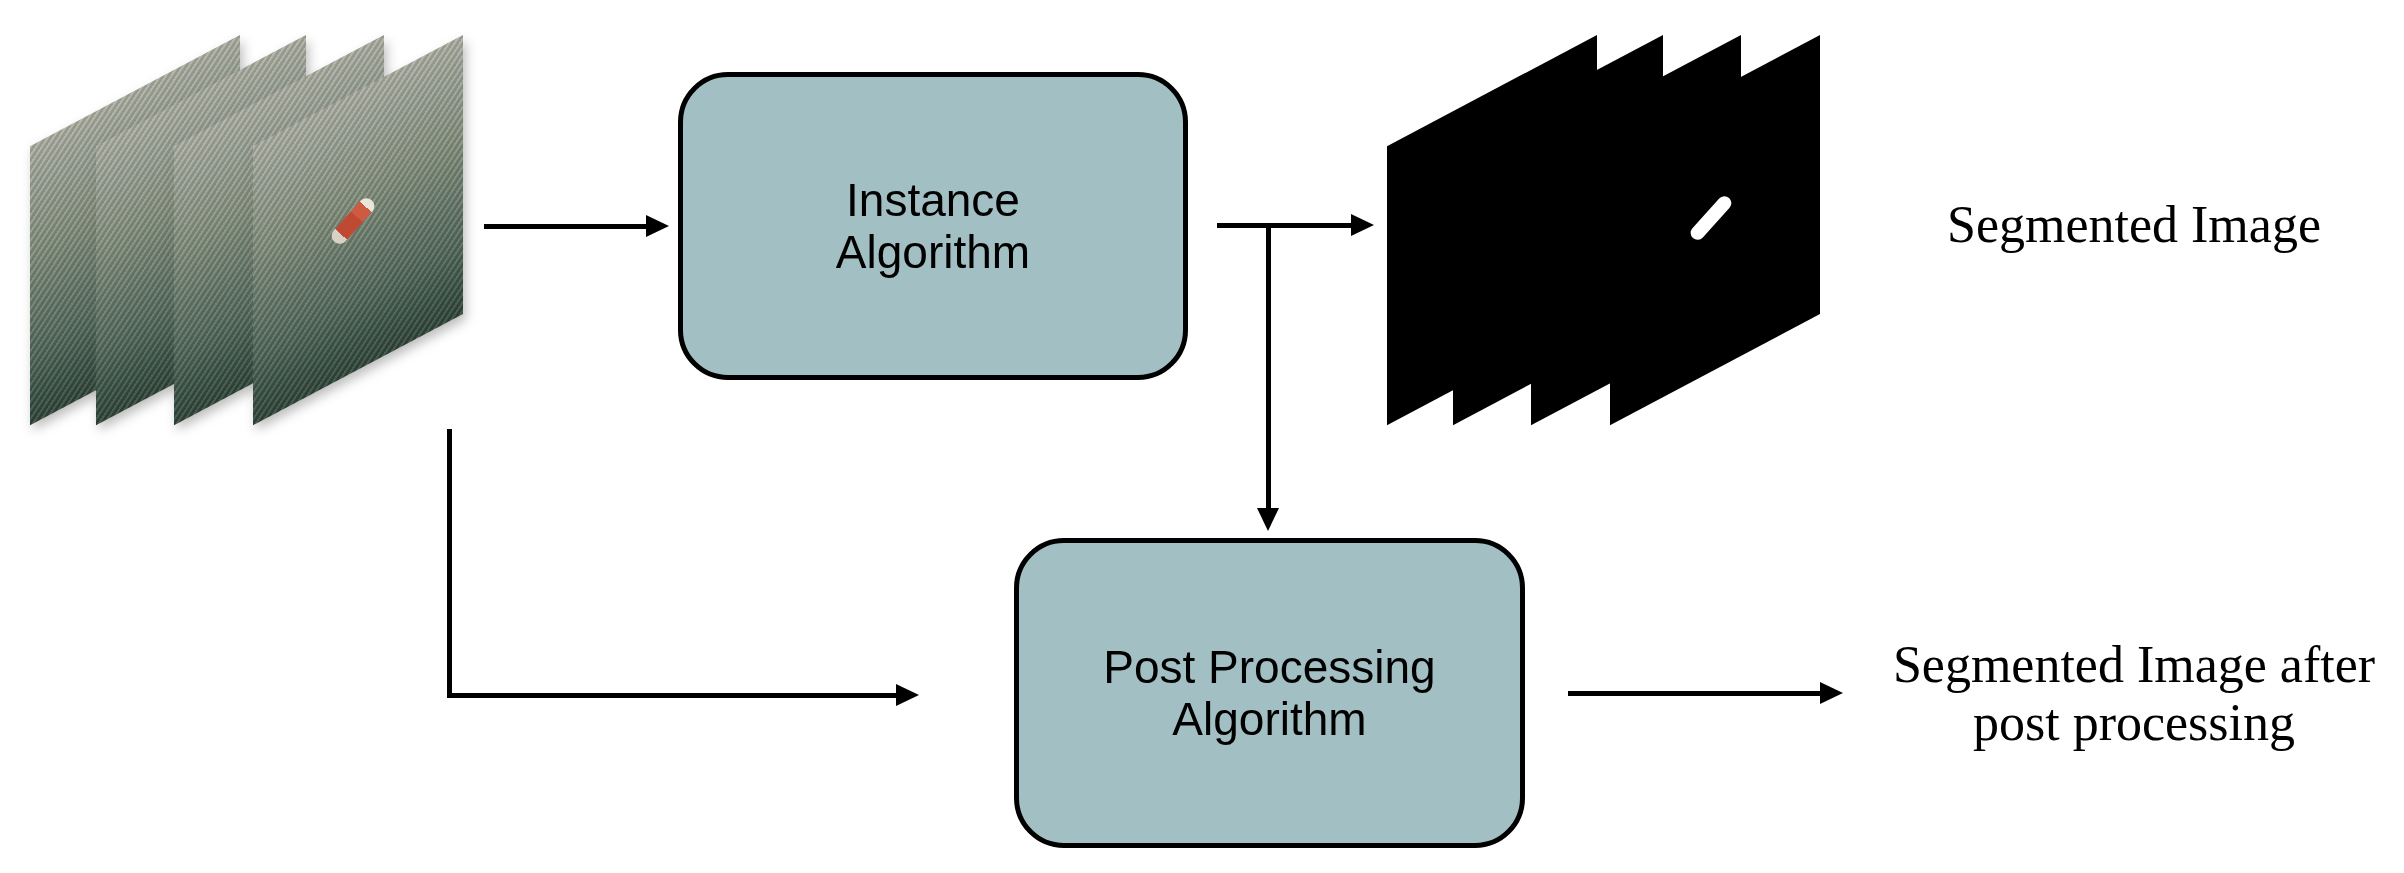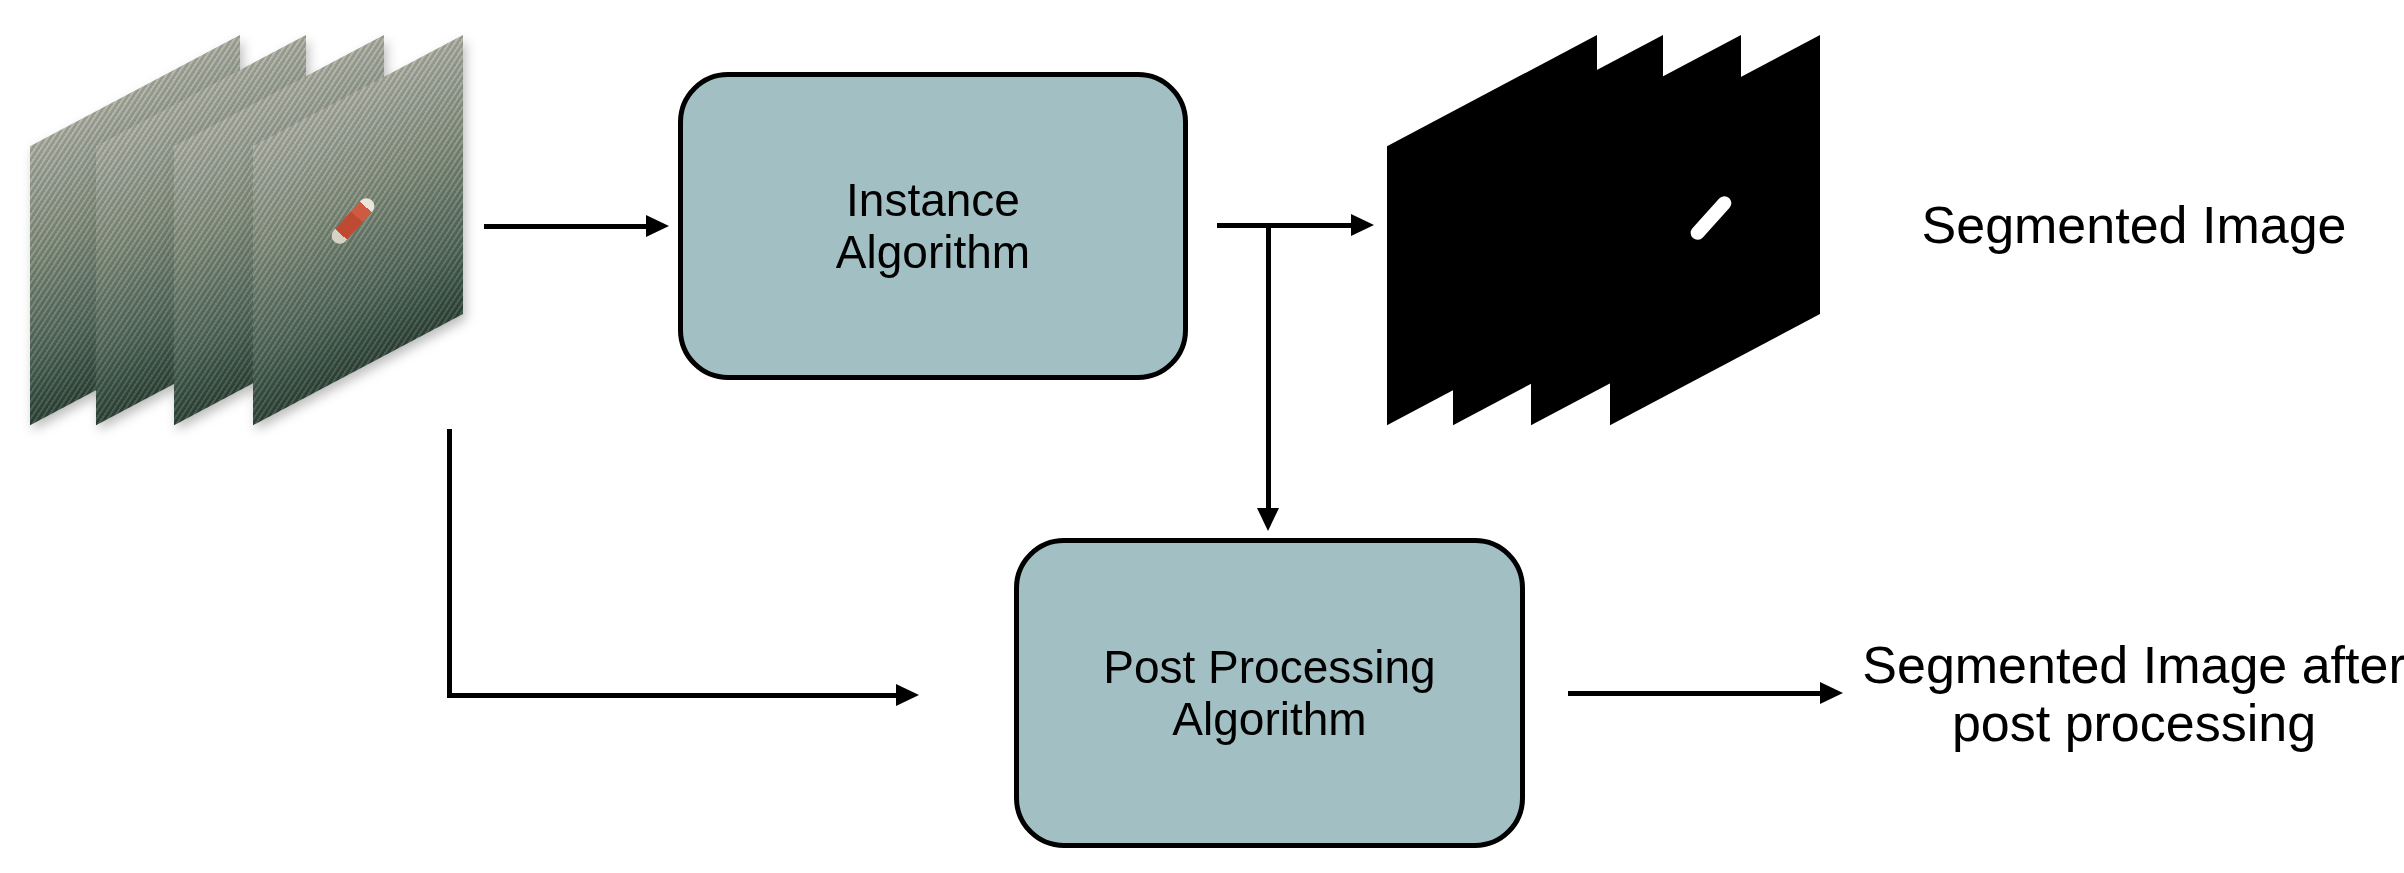--- a/index.html
+++ b/index.html
@@ -47,21 +47,21 @@
   .pbox span{display:block;}
   
   .aline{position:absolute;background:var(--arrow,#000);}
   .head-right{position:absolute;width:0;height:0;
     border-top:11px solid transparent;border-bottom:11px solid transparent;
     border-left:23px solid var(--arrow,#000);}
   .head-down{position:absolute;width:0;height:0;
     border-left:11px solid transparent;border-right:11px solid transparent;
     border-top:23px solid var(--arrow,#000);}
   
-  .flabel{position:absolute;font-size:52px;line-height:58px;text-align:center;}
+  .flabel{position:absolute;font-size:52px;line-height:58px;text-align:center;font-family:Liberation Serif, serif;}
   .label-seg{left:1884px;top:196px;width:500px;}
   .label-post{left:1834px;top:636px;width:600px;}
 </style>
 </head>
 <body>
 
 <div class="canvas">
 
   <div>
     <div class="sheet sea s1"></div>

